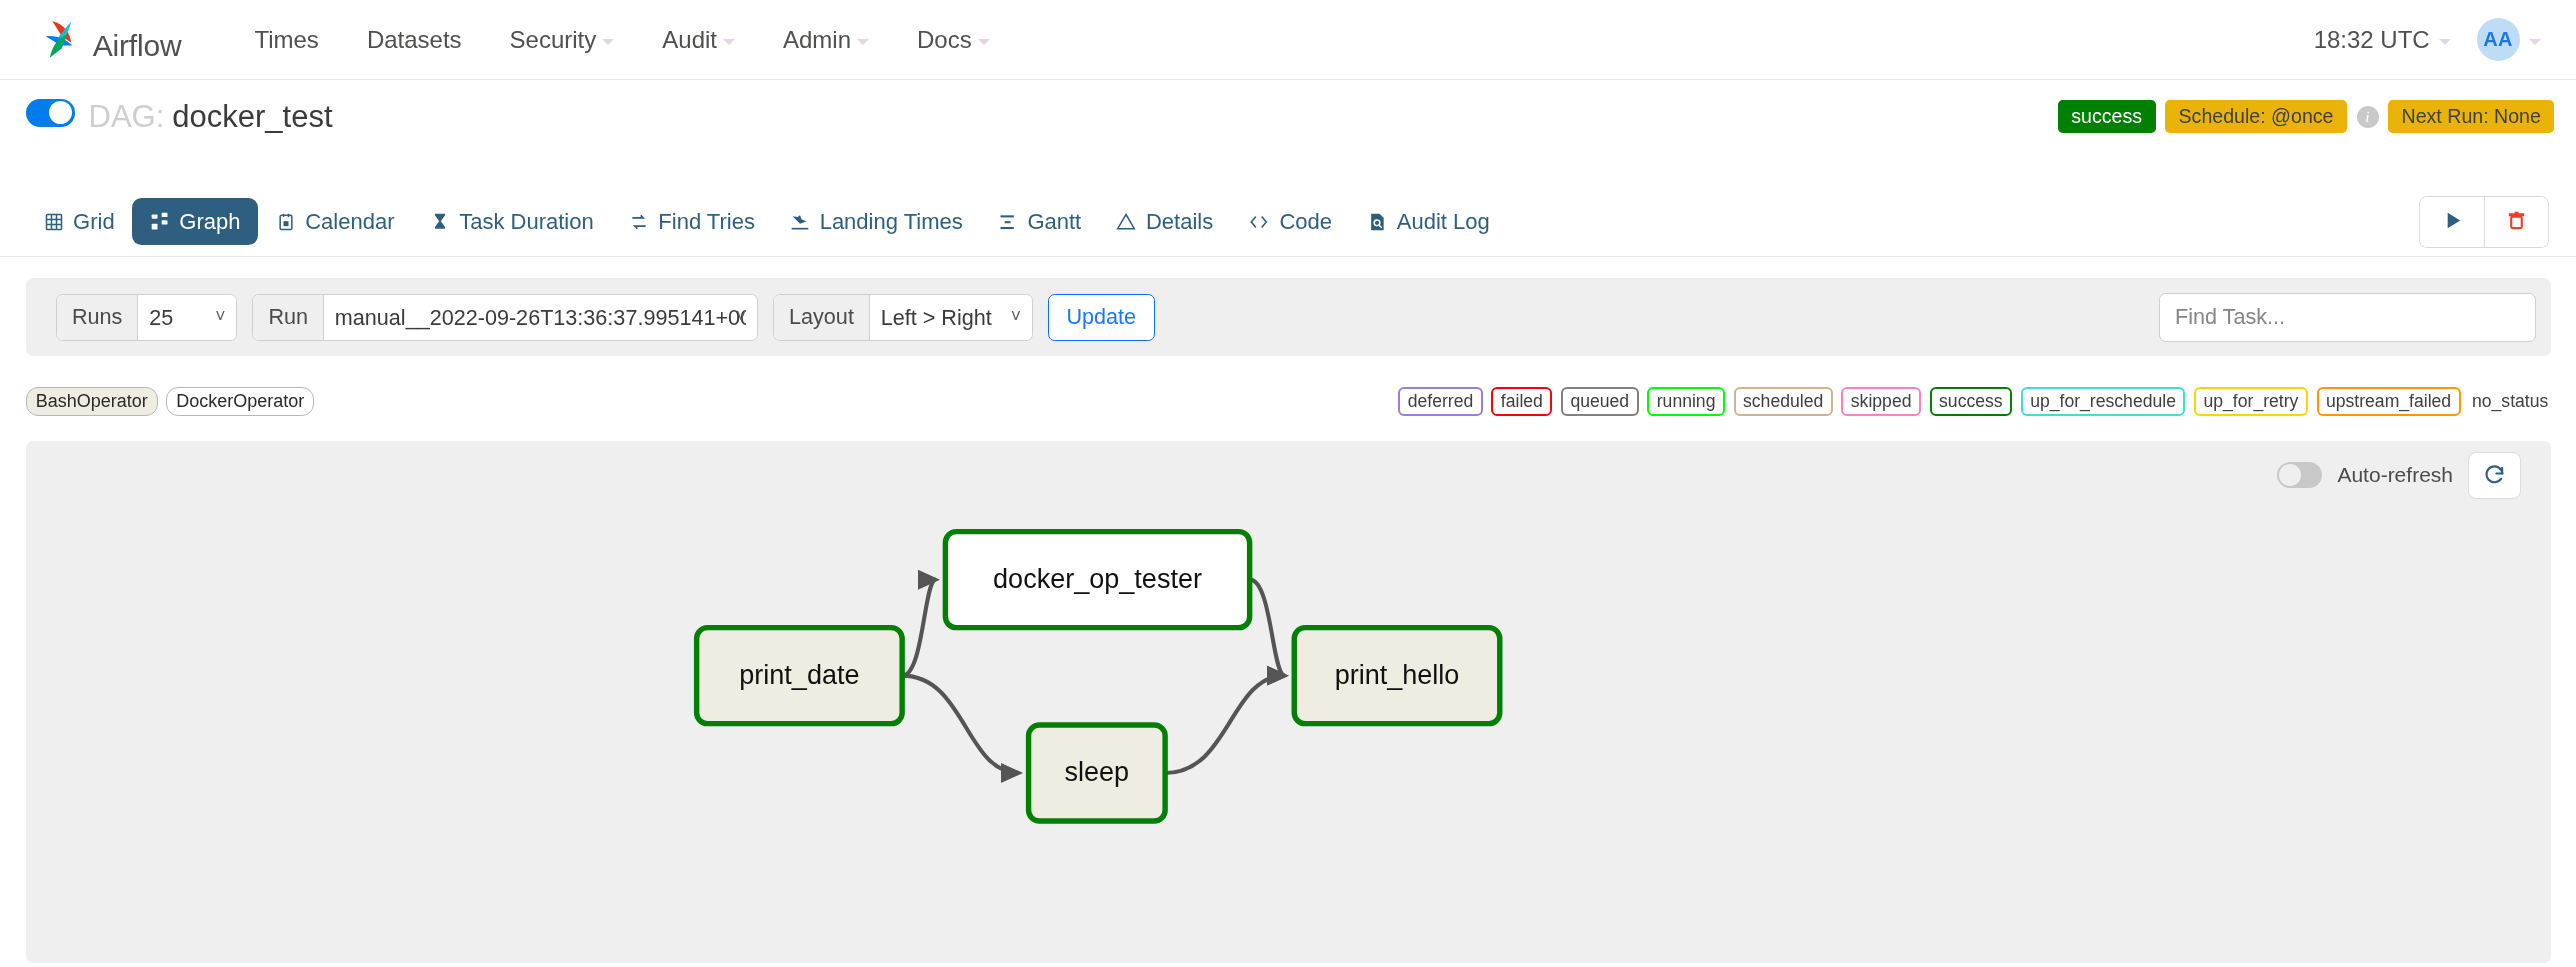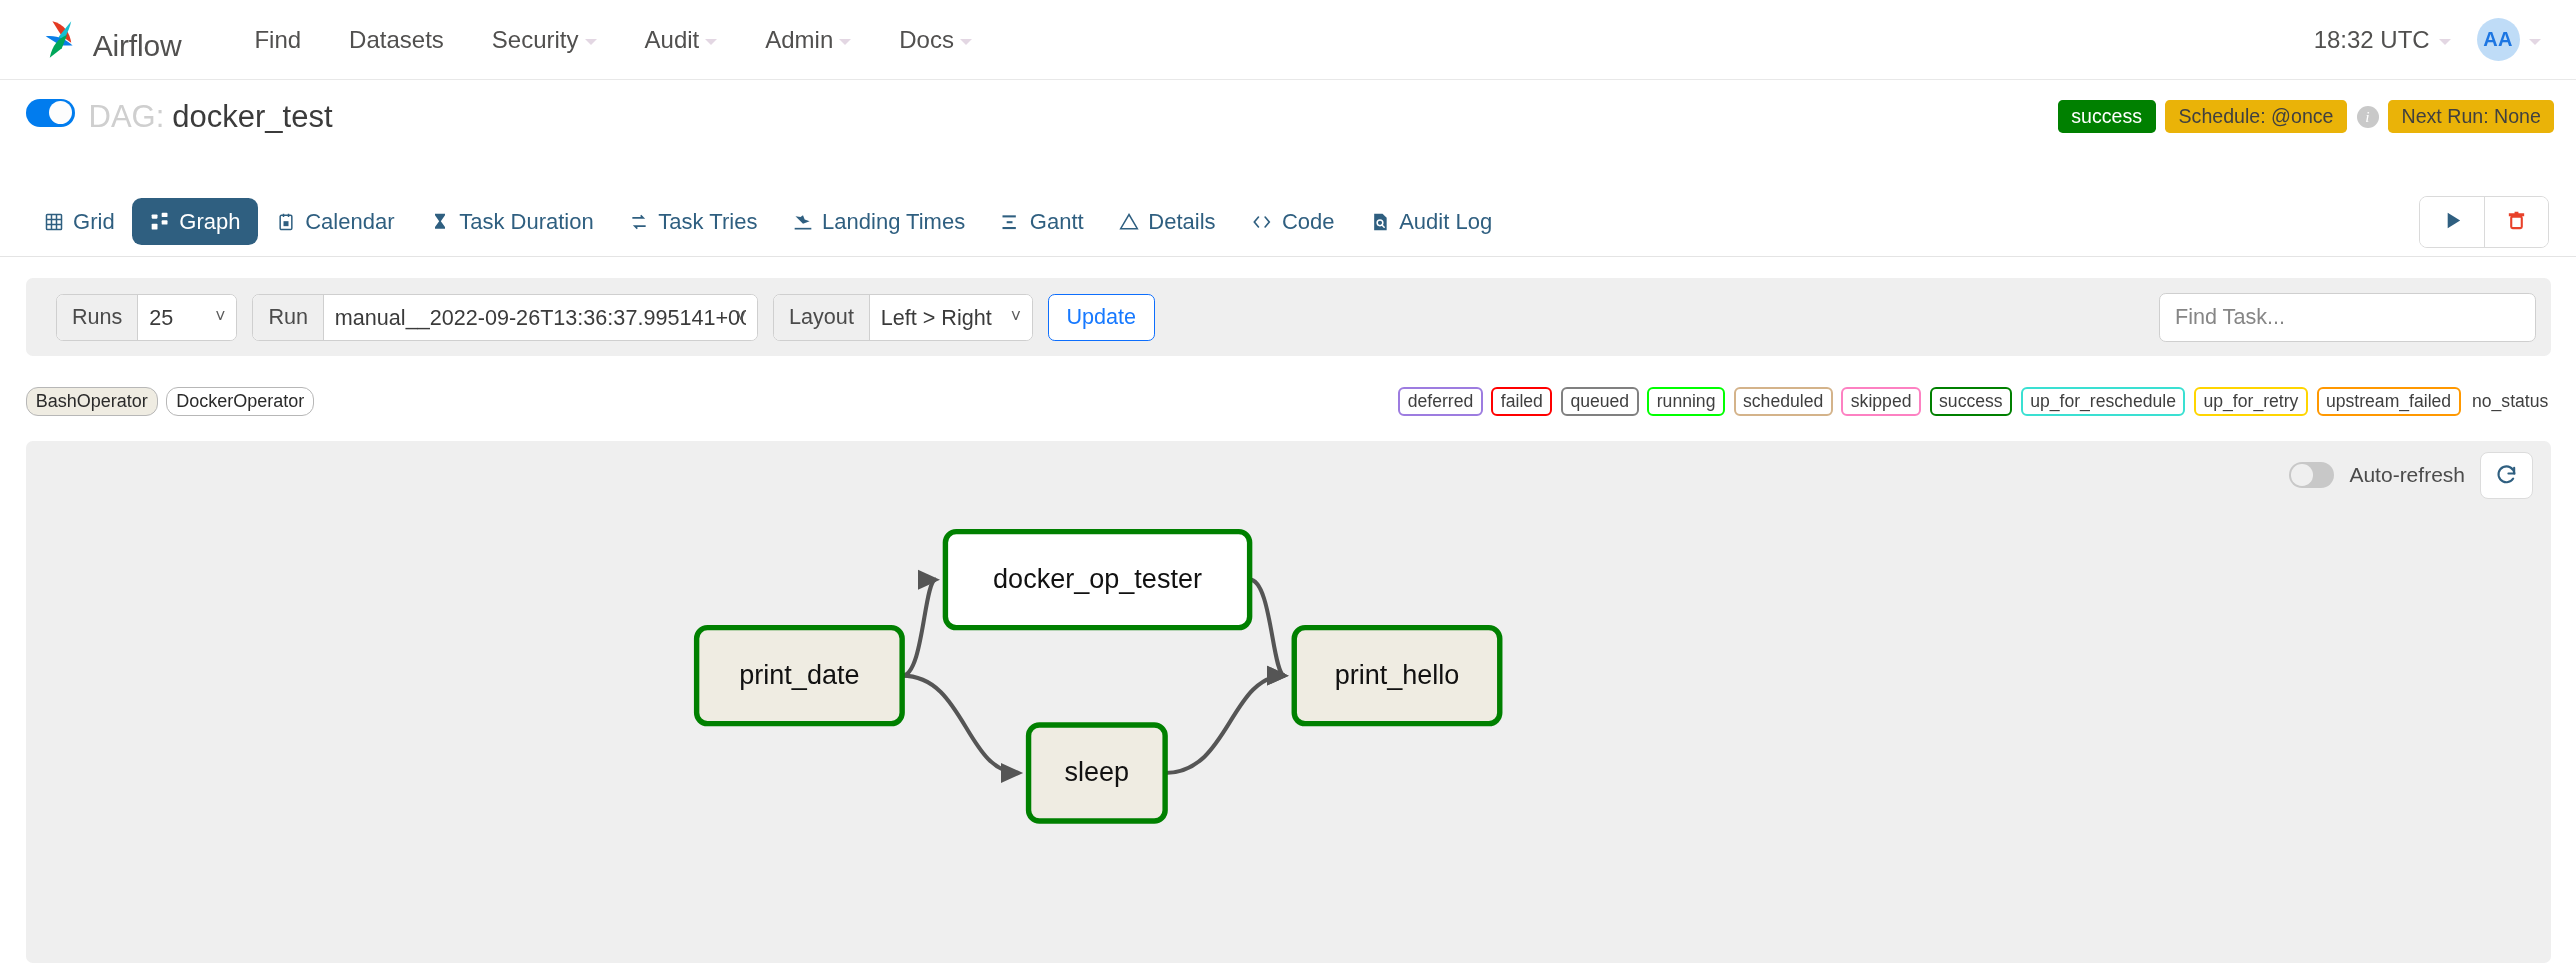--- a/index.html
+++ b/index.html
@@ -203,21 +203,21 @@
     font-size: 17.6px; color: #3f3f3f; padding: 2px 2.7px; white-space: nowrap;
   }
 
   
   .graph-canvas {
     position: absolute; top: 441px; left: 26px;
     width: 2525px; height: 522px;
     background: #efefef; border-radius: 6.8px; overflow: hidden;
   }
   .graph-topbar {
-    position: absolute; top: 10.8px; right: 18px;
+    position: absolute; top: 10.8px; right: 30px;
     display: flex; align-items: center; gap: 15px;
   }
   .ar-toggle {
     width: 45px; height: 26px; border-radius: 13px;
     background: #c8c8c8; position: relative; cursor: pointer;
   }
   .ar-toggle .knob {
     position: absolute; top: 2px; left: 2px;
     width: 21.6px; height: 21.6px; border-radius: 50%; background: #efefef;
   }
@@ -247,21 +247,21 @@
         <path d="M20 8 C38 12 46 26 48 40 L34 30 Z" fill="#e43921"></path>
         <path d="M48 8 C44 26 36 38 24 46 L30 30 Z" fill="#17becf"></path>
         <path d="M10 30 C26 28 40 34 50 44 L32 44 Z" fill="#0a7ee8"></path>
         <path d="M16 62 C20 44 28 34 42 28 L34 48 Z" fill="#00a65a"></path>
       </svg>
     </span>
     <span class="brand-name">Airflow</span>
   </div>
   <div class="nav-links">
     <a class="nav-link">
-        <span>Find</span>
+        <span>Times</span>
       </a>
     <a class="nav-link">
         <span>Datasets</span>
       </a>
     <a class="nav-link">
         <span>Security</span>
         <i class="caret-down"></i>
       </a>
     <a class="nav-link">
         <span>Audit</span>
@@ -348,21 +348,21 @@
       </span>
       <span>Task Duration</span>
     </div>
 
     <div class="tab">
       <span class="ticon">
         <svg width="20" height="20" viewBox="0 0 24 24" fill="none" stroke="#2f5f80" stroke-width="2">
           <path d="M4 7h13l-3-3M20 17H7l3 3"></path>
         </svg>
       </span>
-      <span>Task Tries</span>
+      <span>Find Tries</span>
     </div>
 
     <div class="tab">
       <span class="ticon">
         <svg width="20" height="20" viewBox="0 0 24 24" fill="#2f5f80">
           <path d="M3 5l9 9 8-3-6-2-2-5-3 2-6-1z"></path>
           <rect x="2" y="19" width="20" height="2"></rect>
         </svg>
       </span>
       <span>Landing Times</span>

